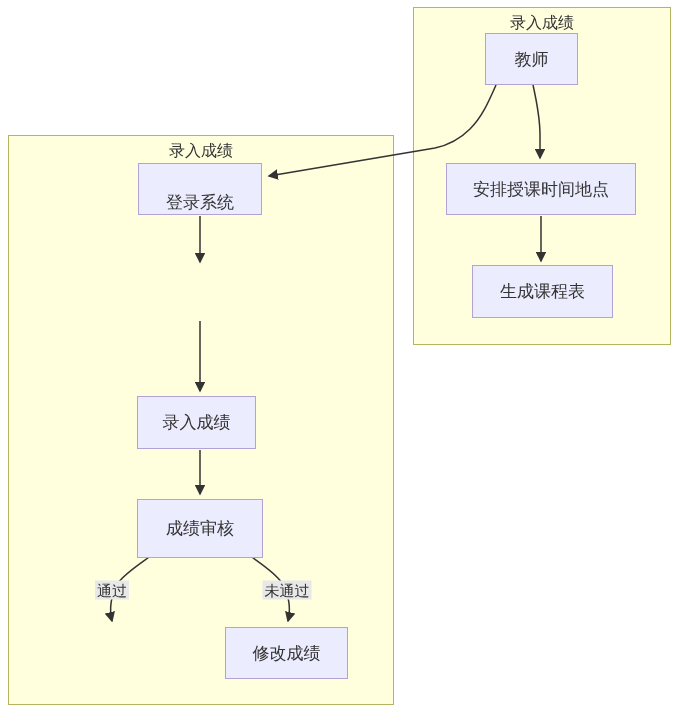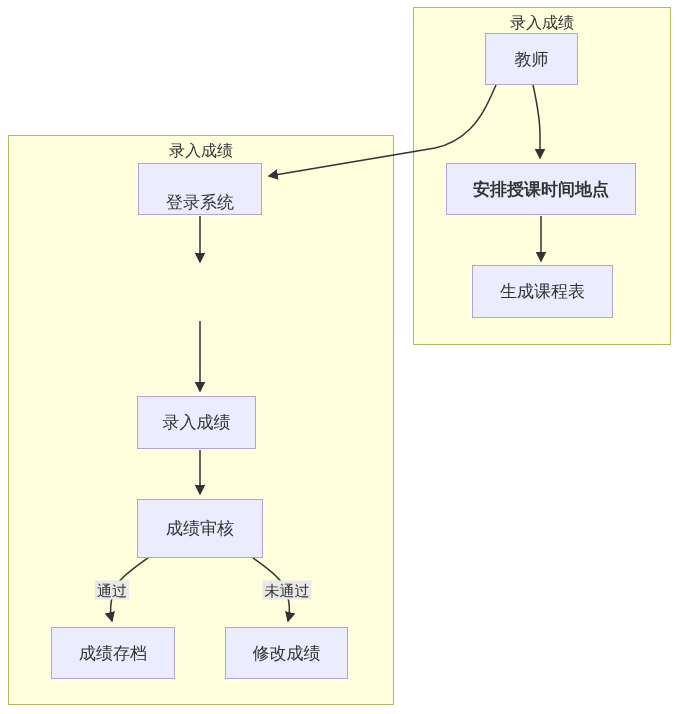--- a/index.html
+++ b/index.html
@@ -93,38 +93,35 @@
     <path class="edge" marker-end="url(#arrowhead)" d="M 200,216 L 200,262"></path>
     <path class="edge" marker-end="url(#arrowhead)" d="M 200,321 L 200,391"></path>
     <path class="edge" marker-end="url(#arrowhead)" d="M 200,450 L 200,494"></path>
     <path class="edge" marker-end="url(#arrowhead)" d="M 156,552 C 143,562 126,572 118,583 C 111,594 109,609 112,621"></path>
     <path class="edge" marker-end="url(#arrowhead)" d="M 245,552 C 258,562 275,572 282,583 C 289,594 291,609 288,621"></path>
   </svg>
 
   <div class="node" style="left:485px; top:33px; width:93px; height:52px;">
     <span>教师</span>
   </div>
-  <div class="node" style="left:446px; top:163px; width:190px; height:52px;font-weight:bold;">
+  <div class="node" style="left:446px; top:163px; width:190px; height:52px;">
     <span>安排授课时间地点</span>
   </div>
   <div class="node" style="left:472px; top:265px; width:141px; height:53px;align-items:center;">
     <span>生成课程表</span>
   </div>
   <div class="node" style="left:138px; top:163px; width:124px; height:52px;align-items:flex-end;">
     <span>登录系统</span>
   </div>
   <div class="node" style="left:137px; top:396px; width:119px; height:53px;">
     <span>录入成绩</span>
   </div>
   <div class="node" style="left:137px; top:499px; width:126px; height:59px;">
     <span>成绩审核</span>
   </div>
-  <div class="node" style="left:51px; top:627px; width:124px; height:52px;">
-    <span>成绩存档</span>
-  </div>
   <div class="node" style="left:225px; top:627px; width:123px; height:52px;">
     <span>修改成绩</span>
   </div>
 
   <div class="edge-label" style="left:112px; top:590px;">通过</div>
   <div class="edge-label" style="left:287px; top:590px;">未通过</div>
 
 </div>
 
 </body></html>

